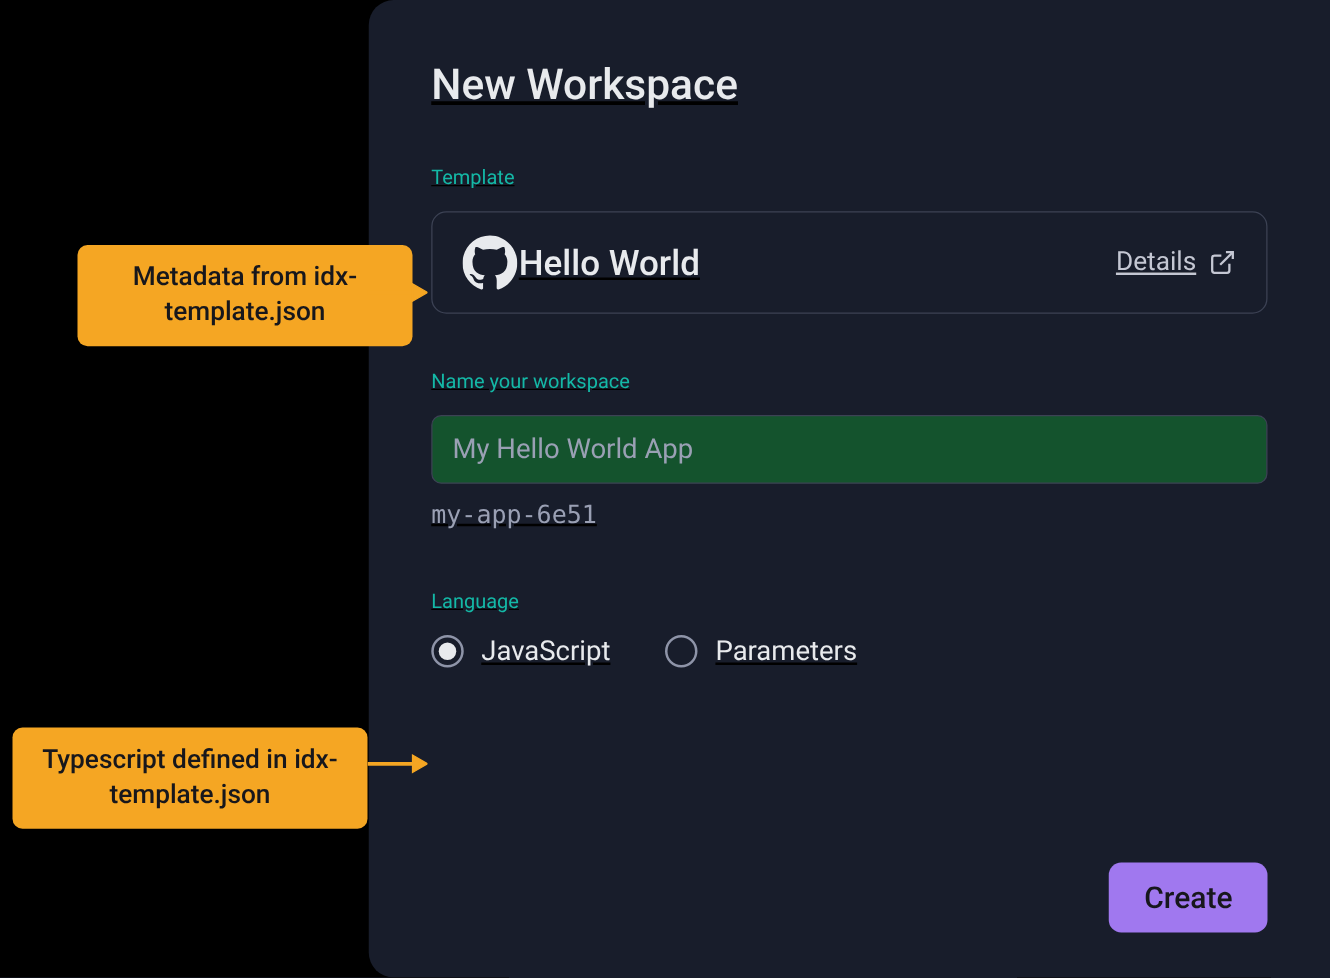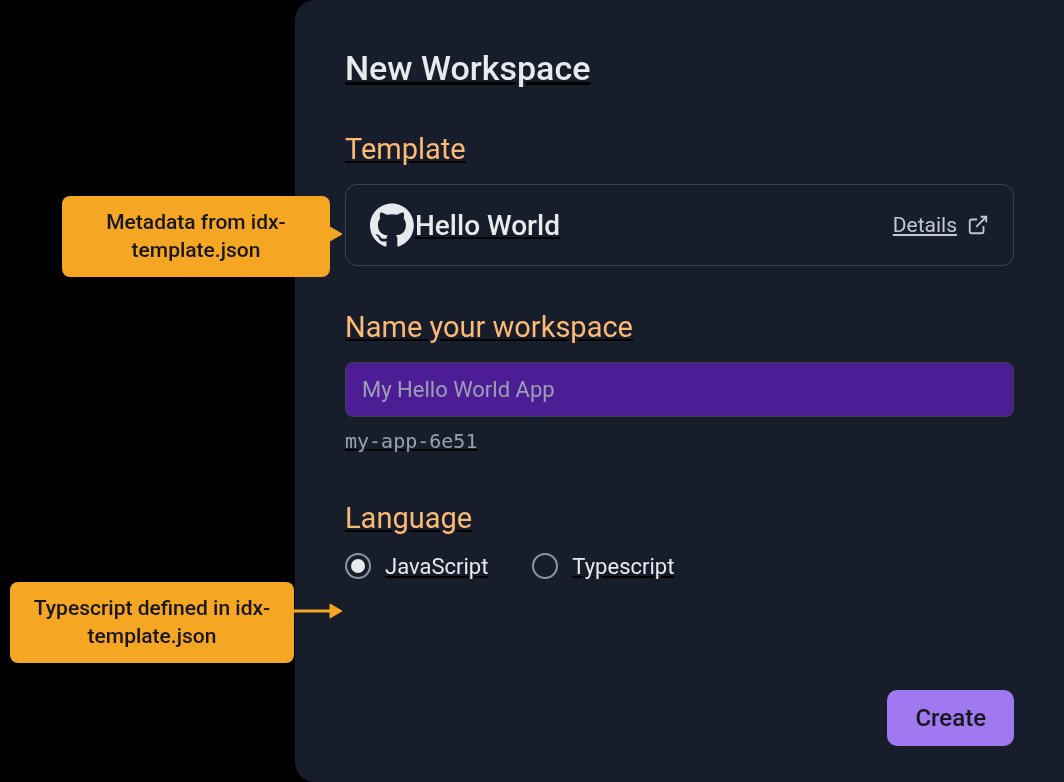--- a/index.html
+++ b/index.html
@@ -26,22 +26,22 @@
       padding: 48px 50px 40px 50px;
       text-decoration: underline;
     }
     .dialog-title {
       color: #e8eaed;
       font-size: 34px;
       font-weight: 500;
       margin-bottom: 44px;
     }
     .section-label {
-      color: #fdba74;
-      font-size: 29px;
+      color: #14b8a6;
+      font-size: 16px;
       font-weight: 400;
       margin-bottom: 18px;
     }
     .template-card {
       border: 1px solid #3c4254;
       border-radius: 12px;
       padding: 18px 24px;
       display: flex;
       align-items: center;
       gap: 1px;
@@ -69,21 +69,21 @@
     }
     .ext-icon {
       width: 22px;
       height: 22px;
       stroke: #c4c7d3;
       fill: none;
       stroke-width: 2;
     }
     .name-input {
       width: 100%;
-      background: #4c1d95;
+      background: #14532d;
       border: 1px solid #3c4254;
       border-radius: 8px;
       padding: 14px 16px;
       color: #9aa0b4;
       font-size: 22px;
       font-family: inherit;
       margin-bottom: 12px;
     }
     .workspace-slug {
       color: #9aa0b4;
@@ -192,21 +192,21 @@
   <div class="section-label">Language</div>
   <div class="radio-row">
     <div class="radio-option">
       <div class="radio-outer">
         <div class="radio-inner"></div>
       </div>
       <span class="radio-label">JavaScript</span>
     </div>
     <div class="radio-option">
       <div class="radio-outer"></div>
-      <span class="radio-label">Typescript</span>
+      <span class="radio-label">Parameters</span>
     </div>
   </div>
 
   <button class="create-btn">Create</button>
 </div>
 
 <div class="callout callout-1">Metadata from idx-template.json</div>
 <svg class="arrow" style="left:294px;top:224px;width:48px;height:20px" viewBox="0 0 48 20">
   <line x1="0" y1="10" x2="36" y2="10" stroke-width="3"></line>
   <polygon points="36,3 48,10 36,17"></polygon>

